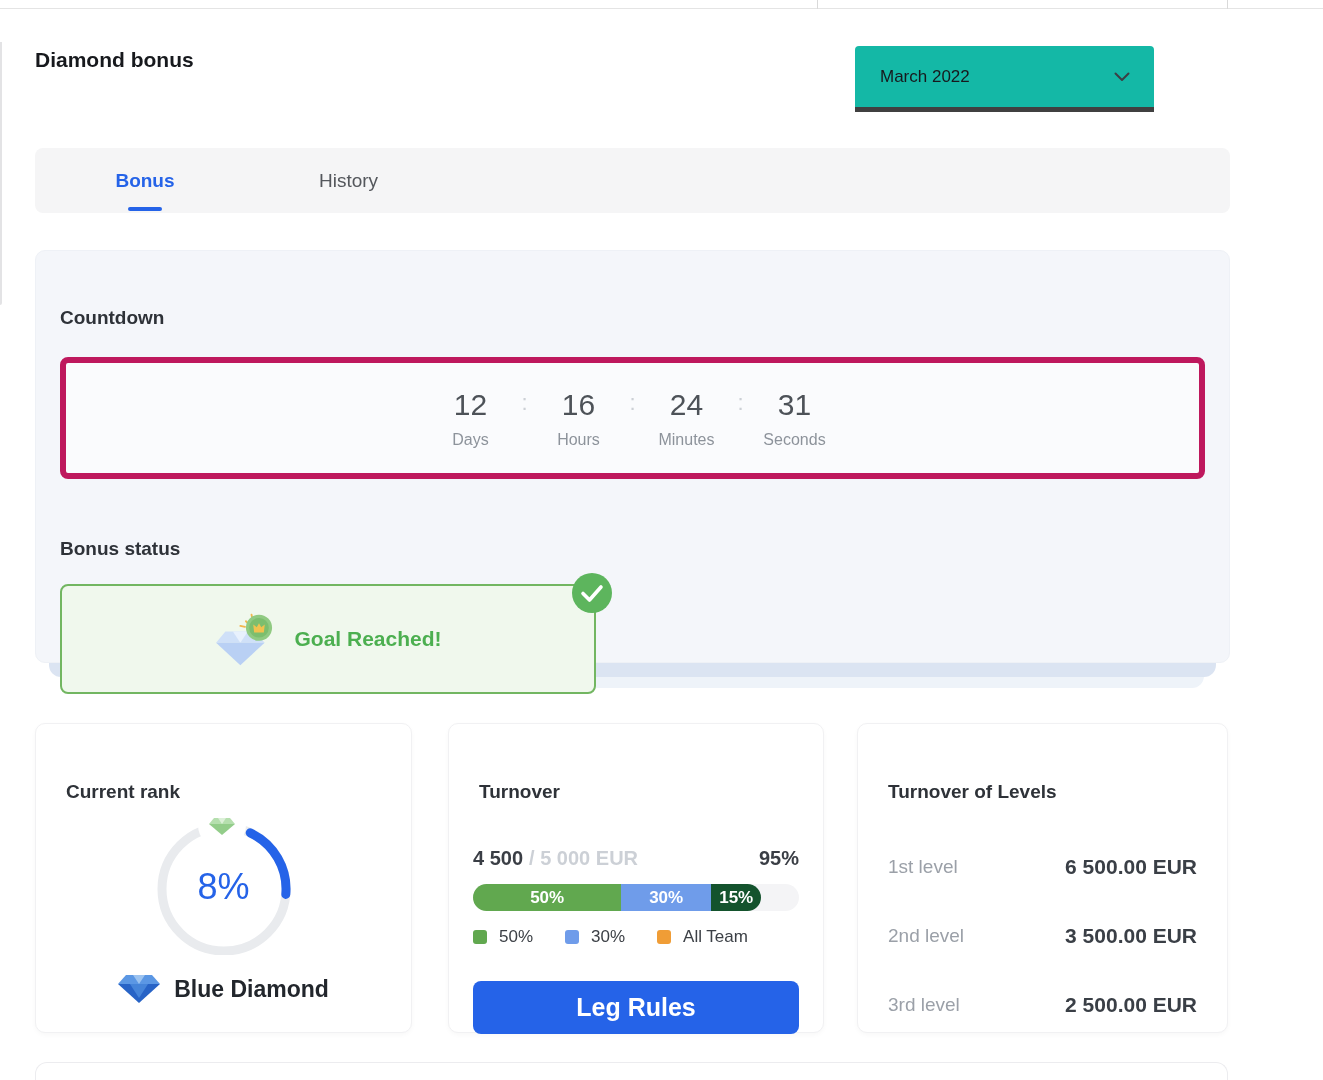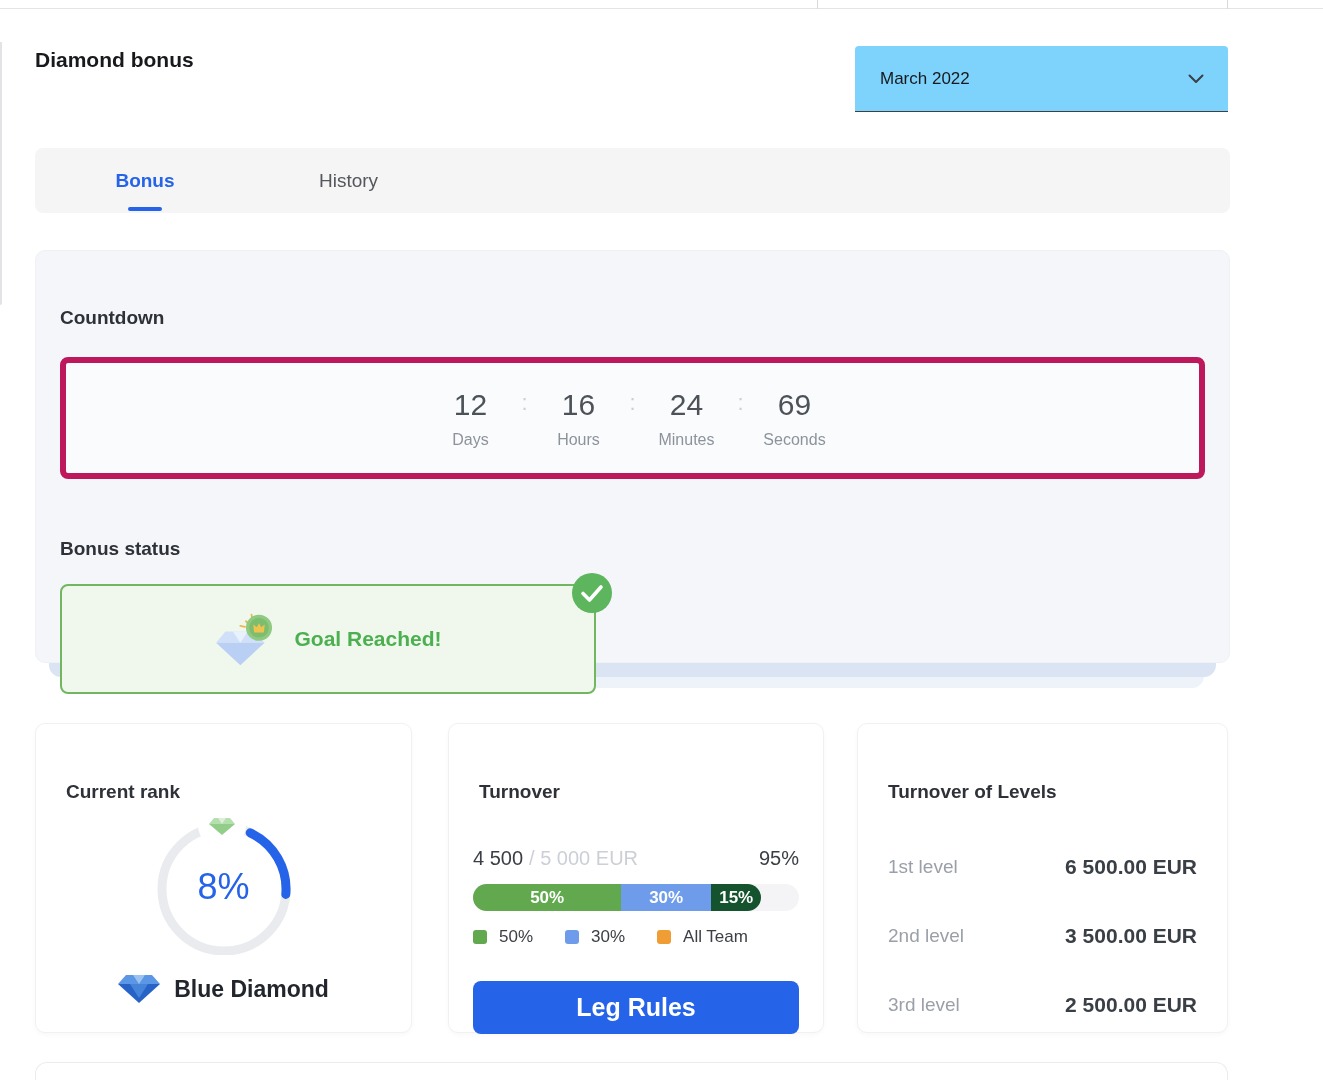--- a/index.html
+++ b/index.html
@@ -13,22 +13,22 @@
   .top-strip { position:absolute; top:0; left:0; width:1323px; height:9px;
     background:#fff; border-bottom:1px solid #e4e4e4; z-index:5; }
   .top-strip .vdiv { position:absolute; top:0; width:1px; height:9px; background:#d9d9d9; }
 
   .left-edge { position:absolute; left:0; top:42px; width:2px; height:263px;
     background:#e3e3e5; border-radius:0 0 4px 0; }
 
   .page-title { position:absolute; left:35px; top:48px; font-size:21px; font-weight:700; color:#17191d; }
 
   
-  .period-select { position:absolute; left:855px; top:46px; width:373px; height:66px;
-    background:#7dd3fc; border-bottom:1px solid #404040; border-radius:4px 4px 0 0;
+  .period-select { position:absolute; left:855px; top:46px; width:299px; height:66px;
+    background:#14b8a6; border-bottom:5px solid #404040; border-radius:4px 4px 0 0;
     display:flex; align-items:center; padding:0 24px 0 25px; cursor:pointer; }
   .period-select .value { flex:1; font-size:17px; color:#17191d; }
 
   
   .tab-bar { position:absolute; left:35px; top:148px; width:1195px; height:65px;
     background:#f5f5f6; border-radius:8px; display:flex; align-items:center; }
   .tab { position:relative; height:100%; display:flex; align-items:center; justify-content:center;
     font-size:19px; font-weight:700; cursor:pointer; }
   .tab.bonus { margin-left:75px; min-width:70px; color:#2563e8; }
   .tab.history { margin-left:130px; min-width:77px; color:#54575c; font-weight:400; }
@@ -78,21 +78,21 @@
   .card3 { left:857px; width:371px; }
   .card .section-title { margin-left:6px; }
 
   .ring-wrap { position:absolute; left:50%; transform:translateX(-50%); top:73px; width:160px; height:158px; }
   .ring-pct { position:absolute; left:0; right:0; top:142px; text-align:center;
     font-size:36px; color:#2563e8; }
   .rank-row { position:absolute; left:0; right:0; bottom:26px; display:flex;
     align-items:center; justify-content:center; gap:14px; }
   .rank-name { font-size:23px; font-weight:700; color:#22262c; }
 
-  .stats-row { margin-top:44px; display:flex; align-items:baseline; font-size:20px; font-weight:400; }
+  .stats-row { margin-top:44px; display:flex; align-items:baseline; font-size:20px; font-weight:700; }
   .stats-row .current { color:#3a3e45; }
   .stats-row .target { color:#ccd0d6; margin-left:6px; }
   .stats-row .pct { margin-left:auto; color:#3a3e45; }
 
   .bar { margin-top:14px; height:27px; border-radius:14px; background:#f4f4f6; display:flex; overflow:hidden; }
   .seg { height:100%; display:flex; align-items:center; justify-content:center;
     color:#fff; font-size:17px; font-weight:700; }
   .seg.rounded { border-radius:0 14px 14px 0; }
 
   .legend { margin-top:16px; display:flex; align-items:center; gap:32px; }
@@ -156,21 +156,21 @@
       <div class="num">16</div>
       <div class="lbl">Hours</div>
     </div>
     <div class="count-colon">:</div>
     <div class="count-unit">
       <div class="num">24</div>
       <div class="lbl">Minutes</div>
     </div>
     <div class="count-colon">:</div>
     <div class="count-unit">
-      <div class="num">69</div>
+      <div class="num">31</div>
       <div class="lbl">Seconds</div>
     </div>
   </div>
 
   <div class="panel-cols">
 
     <div class="col-right">
       <div class="section-title">Bonus status</div>
       <div class="status-box">
         <svg width="62" height="56" viewBox="0 0 66 60">

